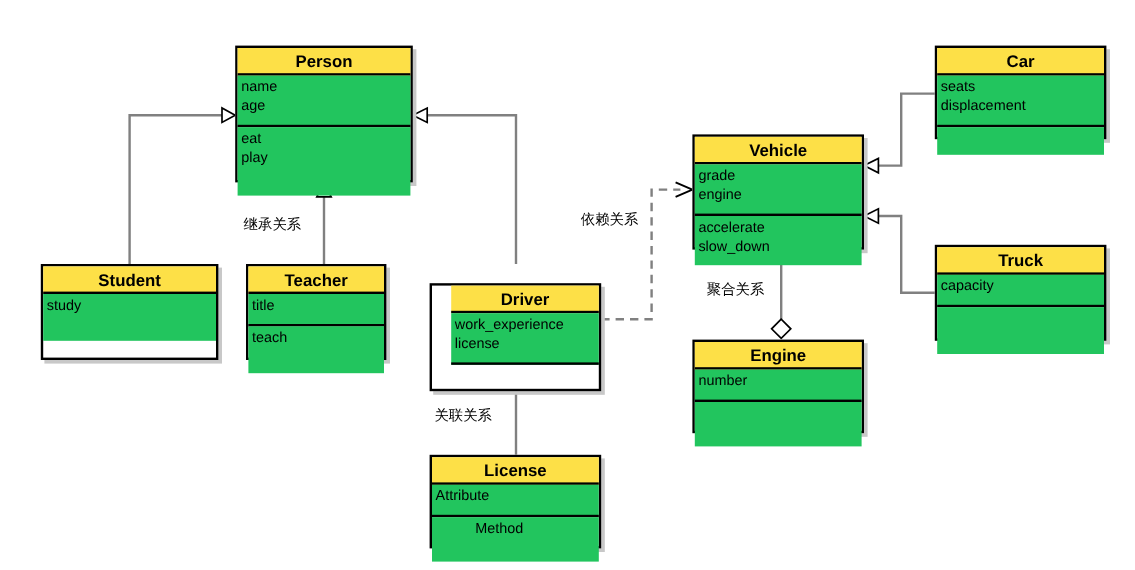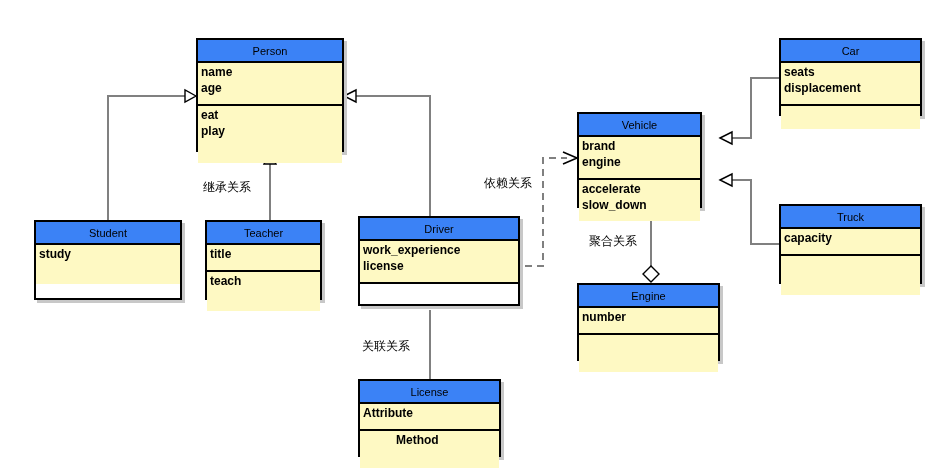--- a/index.html
+++ b/index.html
@@ -25,33 +25,32 @@
   .uml-class {
     position: absolute;
     box-sizing: border-box;
     background: #ffffff;
     border: 2px solid #000000;
     box-shadow: 3px 3px 0 0 #c8c8c8;
     z-index: 5;
   }
   .uml-title {
     text-align: center;
-    font-size: 11px;
-    font-weight: normal;
+    font-size: 14px;
+    font-weight: bold;
     color: #000000;
     line-height: 14px;
     padding: 4px 2px 3px 2px;
     border-bottom: 2px solid #000000;
-    background: #3b82f6;
+    background: #fde047;
   }
   .uml-compartment {
     padding: 1px 0 2px 3px;
     border-bottom: 2px solid #000000;
-    background: #fef9c3;
-    font-weight: bold;
+    background: #22c55e;
   }
   .uml-compartment.last {
     border-bottom: none;
   }
   .uml-row {
     font-size: 12px;
     line-height: 16px;
     color: #000000;
     white-space: nowrap;
   }
@@ -133,40 +132,40 @@
       </div>
       <div class="uml-class" style="left: 205px; top: 220px; width: 117px; height: 80px;">
         <div class="uml-title">Teacher</div>
         <div class="uml-compartment" style="min-height: 22px;">
           <div class="uml-row">title</div>
         </div>
         <div class="uml-compartment last" style="min-height: 36px;">
           <div class="uml-row">teach</div>
         </div>
       </div>
-      <div class="uml-class" style="left: 358px; top: 216px; width: 162px; height: 90px;">
+      <div class="uml-class" style="left: 358px; top: 236px; width: 143px; height: 90px; padding-left: 16px;">
         <div class="uml-title">Driver</div>
         <div class="uml-compartment" style="min-height: 38px;">
           <div class="uml-row">work_experience</div>
           <div class="uml-row">license</div>
         </div>
       </div>
       <div class="uml-class" style="left: 358px; top: 379px; width: 143px; height: 78px;">
         <div class="uml-title">License</div>
         <div class="uml-compartment" style="min-height: 22px;">
           <div class="uml-row">Attribute</div>
         </div>
         <div class="uml-compartment last" style="min-height: 34px; padding-left: 36px;">
           <div class="uml-row">Method</div>
         </div>
       </div>
-      <div class="uml-class" style="left: 577px; top: 112px; width: 125px; height: 96px;">
+      <div class="uml-class" style="left: 577px; top: 112px; width: 143px; height: 96px;">
         <div class="uml-title">Vehicle</div>
         <div class="uml-compartment" style="min-height: 38px;">
-          <div class="uml-row">brand</div>
+          <div class="uml-row">grade</div>
           <div class="uml-row">engine</div>
         </div>
         <div class="uml-compartment last" style="min-height: 38px;">
           <div class="uml-row">accelerate</div>
           <div class="uml-row">slow_down</div>
         </div>
       </div>
       <div class="uml-class" style="left: 779px; top: 38px; width: 143px; height: 78px;">
         <div class="uml-title">Car</div>
         <div class="uml-compartment" style="min-height: 38px;">

